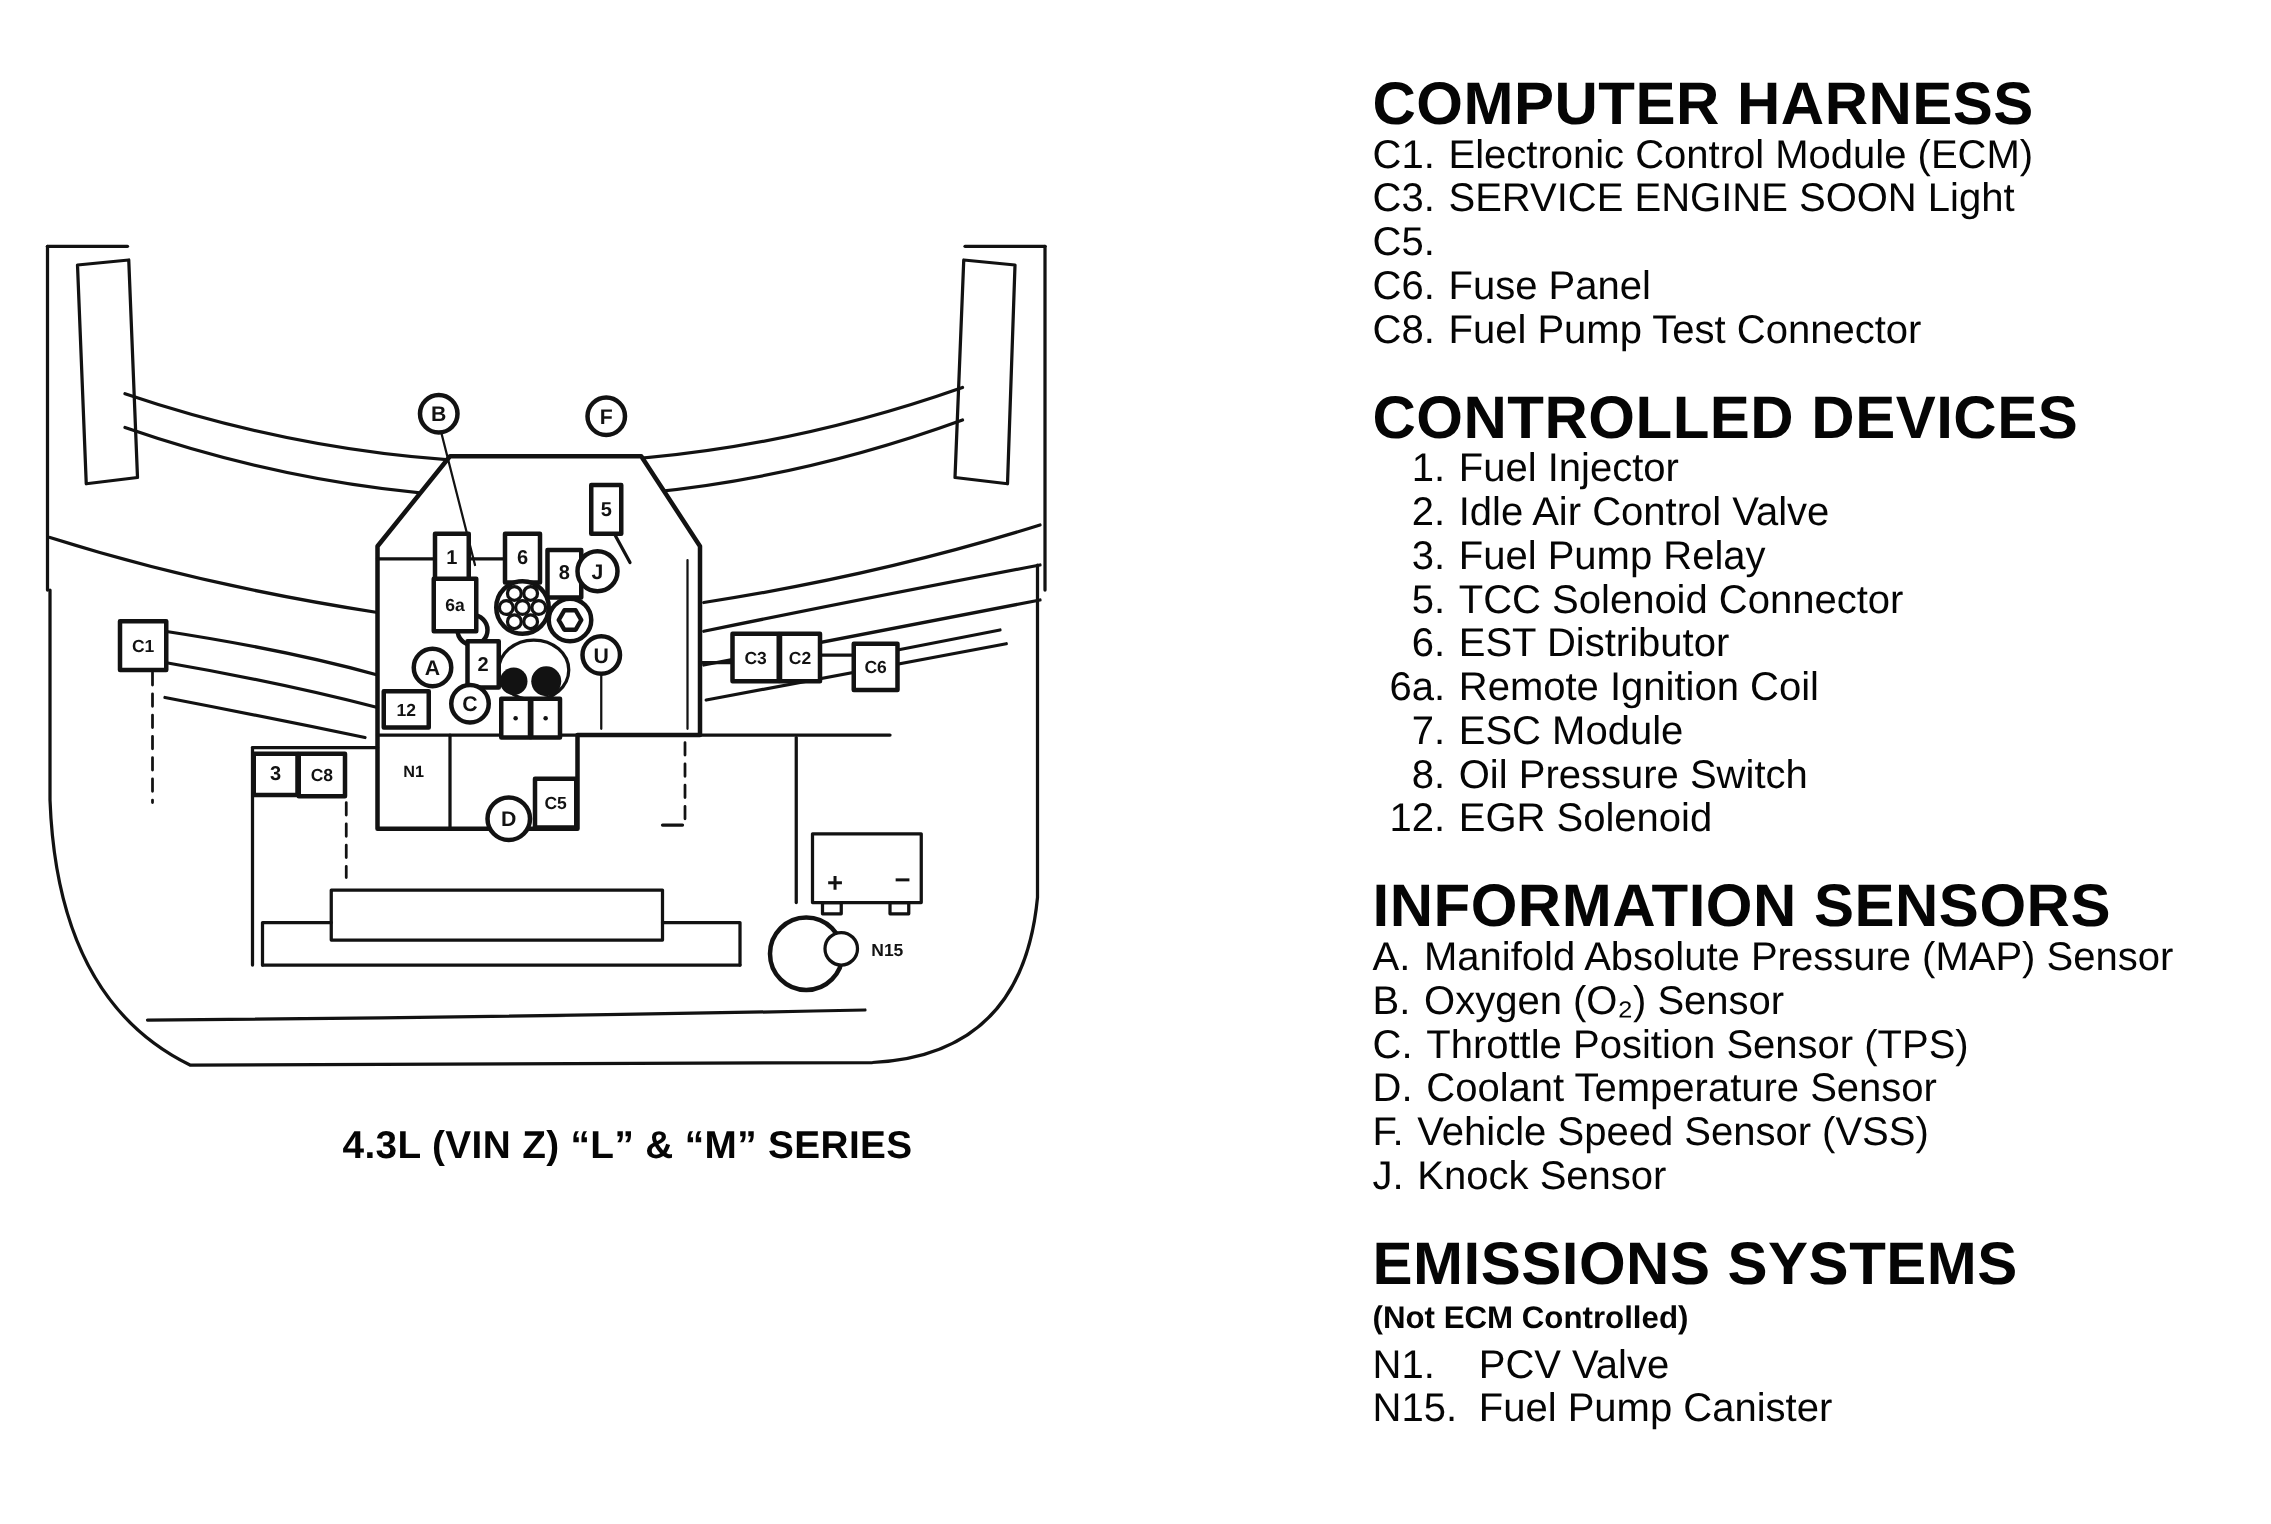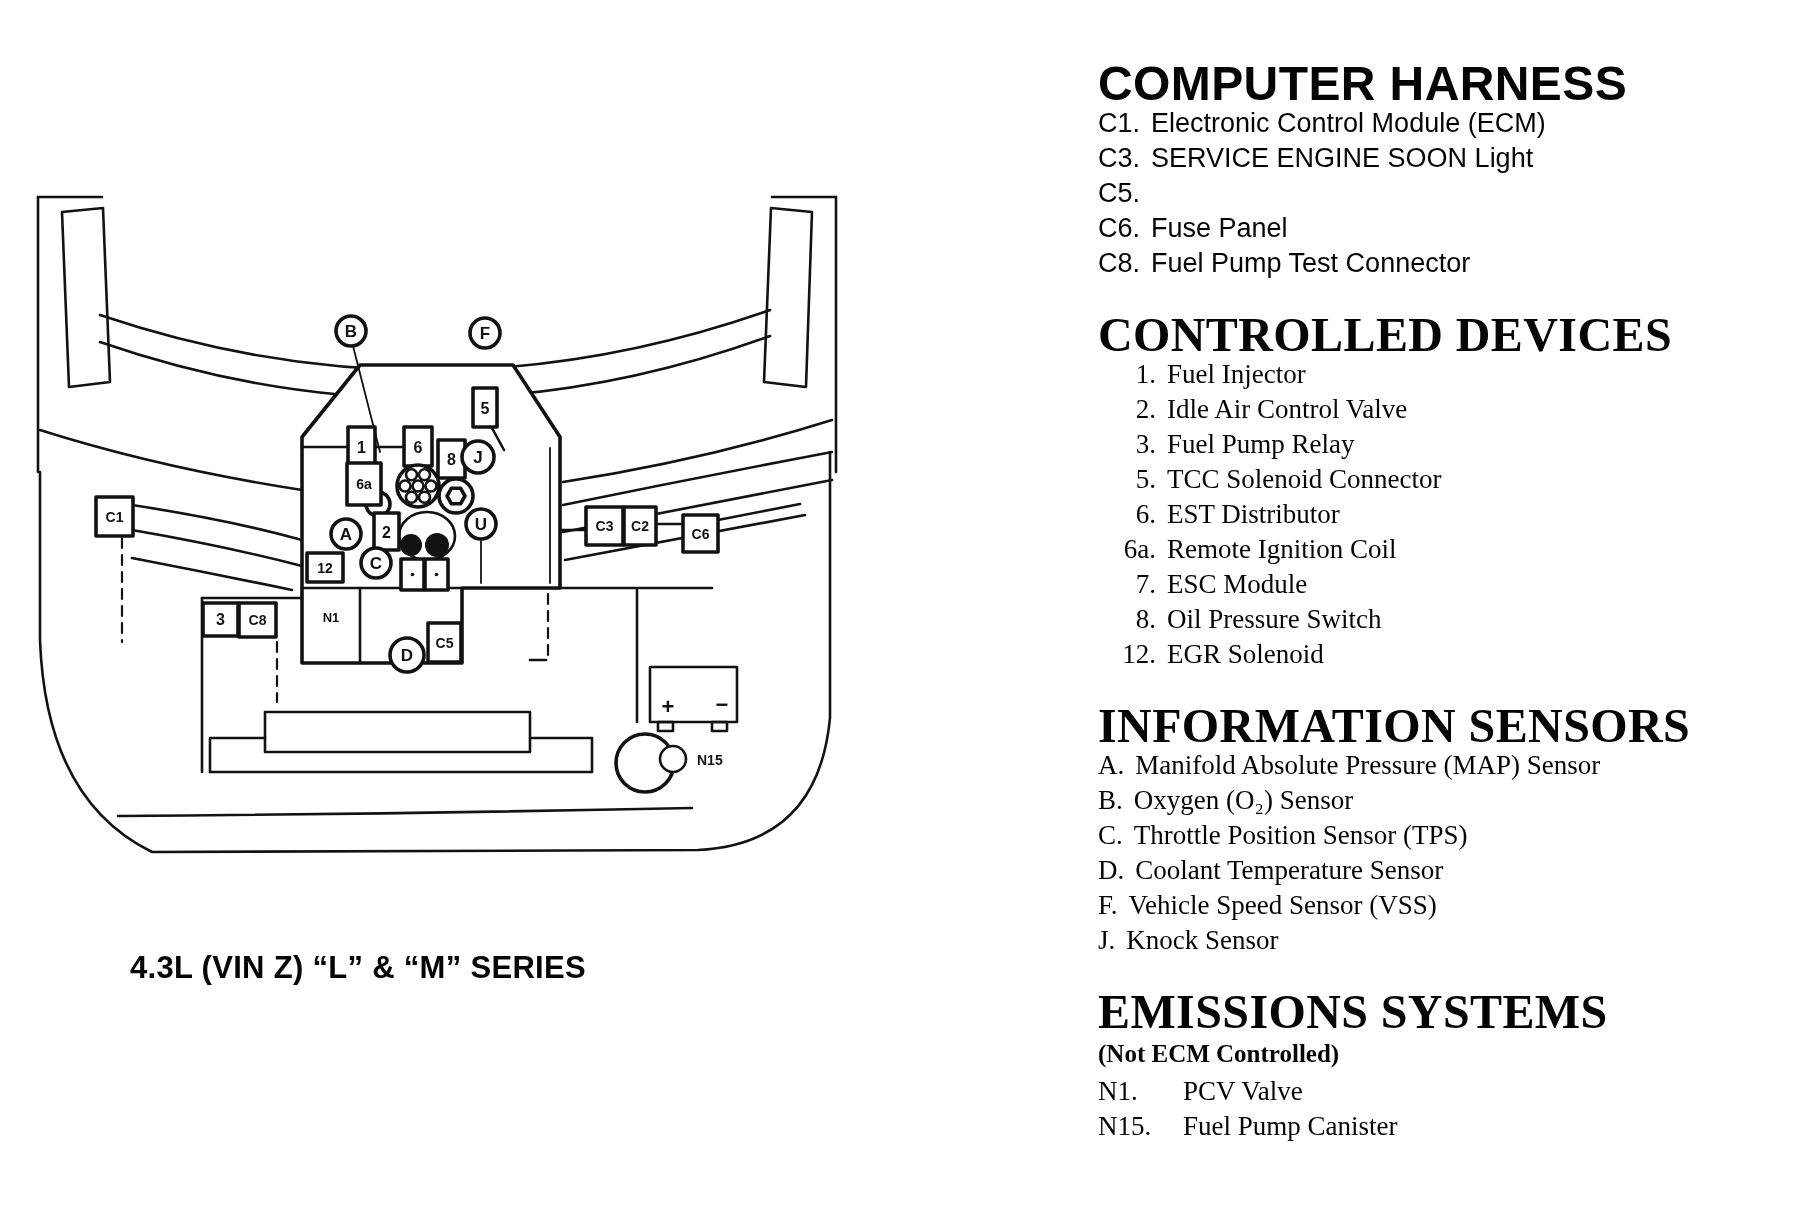--- a/index.html
+++ b/index.html
@@ -14,29 +14,29 @@
   svg .dash{stroke-dasharray:10 7;stroke-width:2.2;}
   svg .whitefill{fill:#ffffff;}
   svg .ink{fill:#121212;stroke:none;}
   svg text{font-family:"Liberation Sans","DejaVu Sans",sans-serif;font-weight:bold;
            fill:#121212;stroke:none;text-anchor:middle;dominant-baseline:central;}
   svg text.t17{font-size:17px;} svg text.t16{font-size:16px;}
   svg text.t14{font-size:14px;} svg text.t13{font-size:13px;}
   svg text.t22{font-size:22px;}
   svg text.left{text-anchor:start;}
   
-  #caption{position:absolute;left:130px;top:950px;width:600px;text-align:left;
+  #caption{position:absolute;left:130px;top:898px;width:600px;text-align:right;
            font-size:31px;font-weight:bold;letter-spacing:0.3px;}
   
   #legend{position:absolute;left:1098px;top:62px;width:660px;}
   .sec-title{font-size:48px;font-weight:bold;letter-spacing:0.4px;line-height:44px;}
   .sec-sub{font-size:25px;font-weight:bold;line-height:40px;}
   .sec{margin-top:0;}
-  .sec + .sec{margin-top:32px;font-family:Liberation Serif, serif;}
-  .row{display:flex;font-size:27px;line-height:35px;}
+  .sec + .sec{margin-top:32px;}
+  .row{display:flex;font-size:32px;line-height:35px;}
   .row .id{white-space:pre;}
   .row .lbl{margin-left:11px;white-space:pre;}
   .sec.indent .id{min-width:58px;text-align:right;}
   .sec.emis  .id{min-width:74px;text-align:left;}
 </style>
 </head>
 <body>
 
 <div id="page">
 

